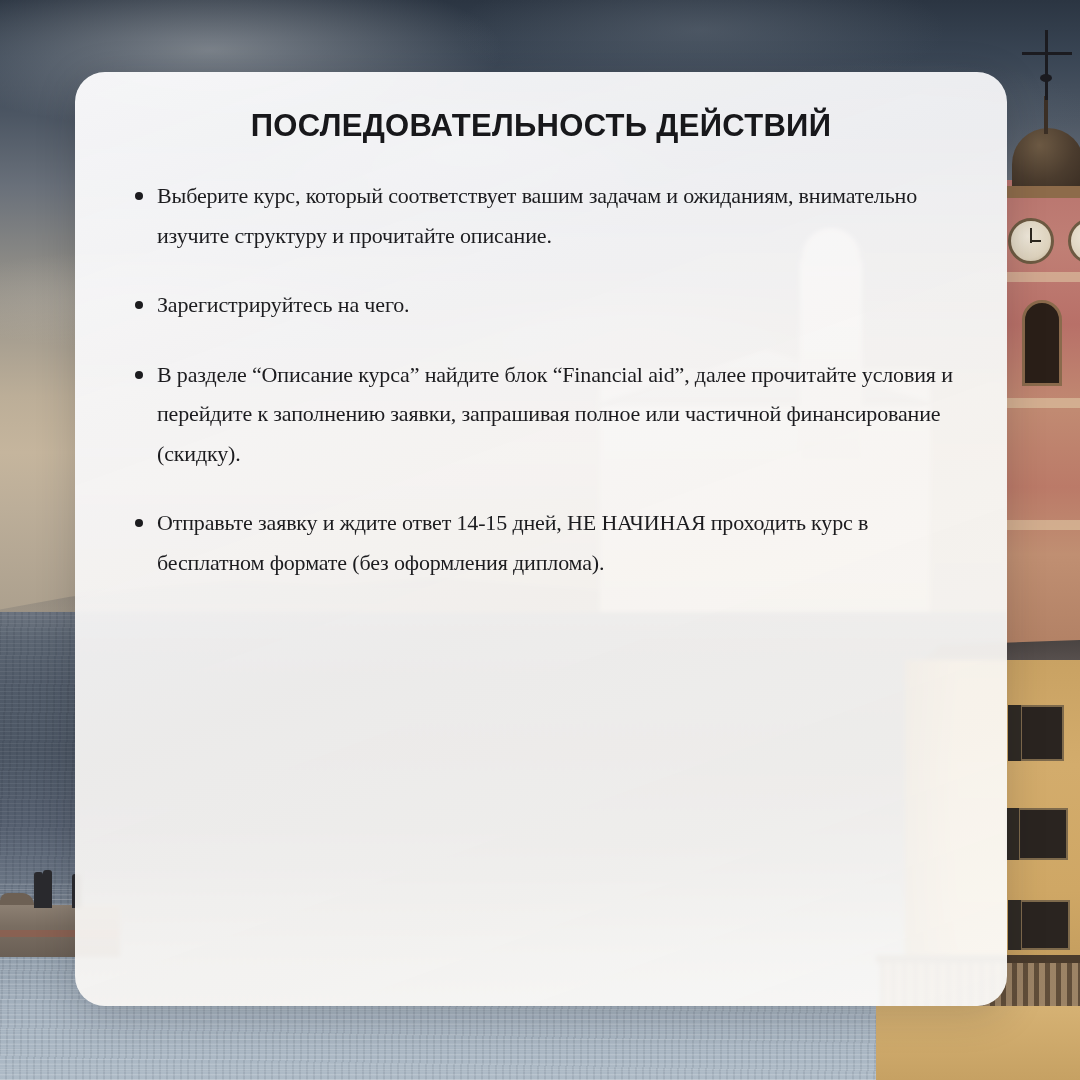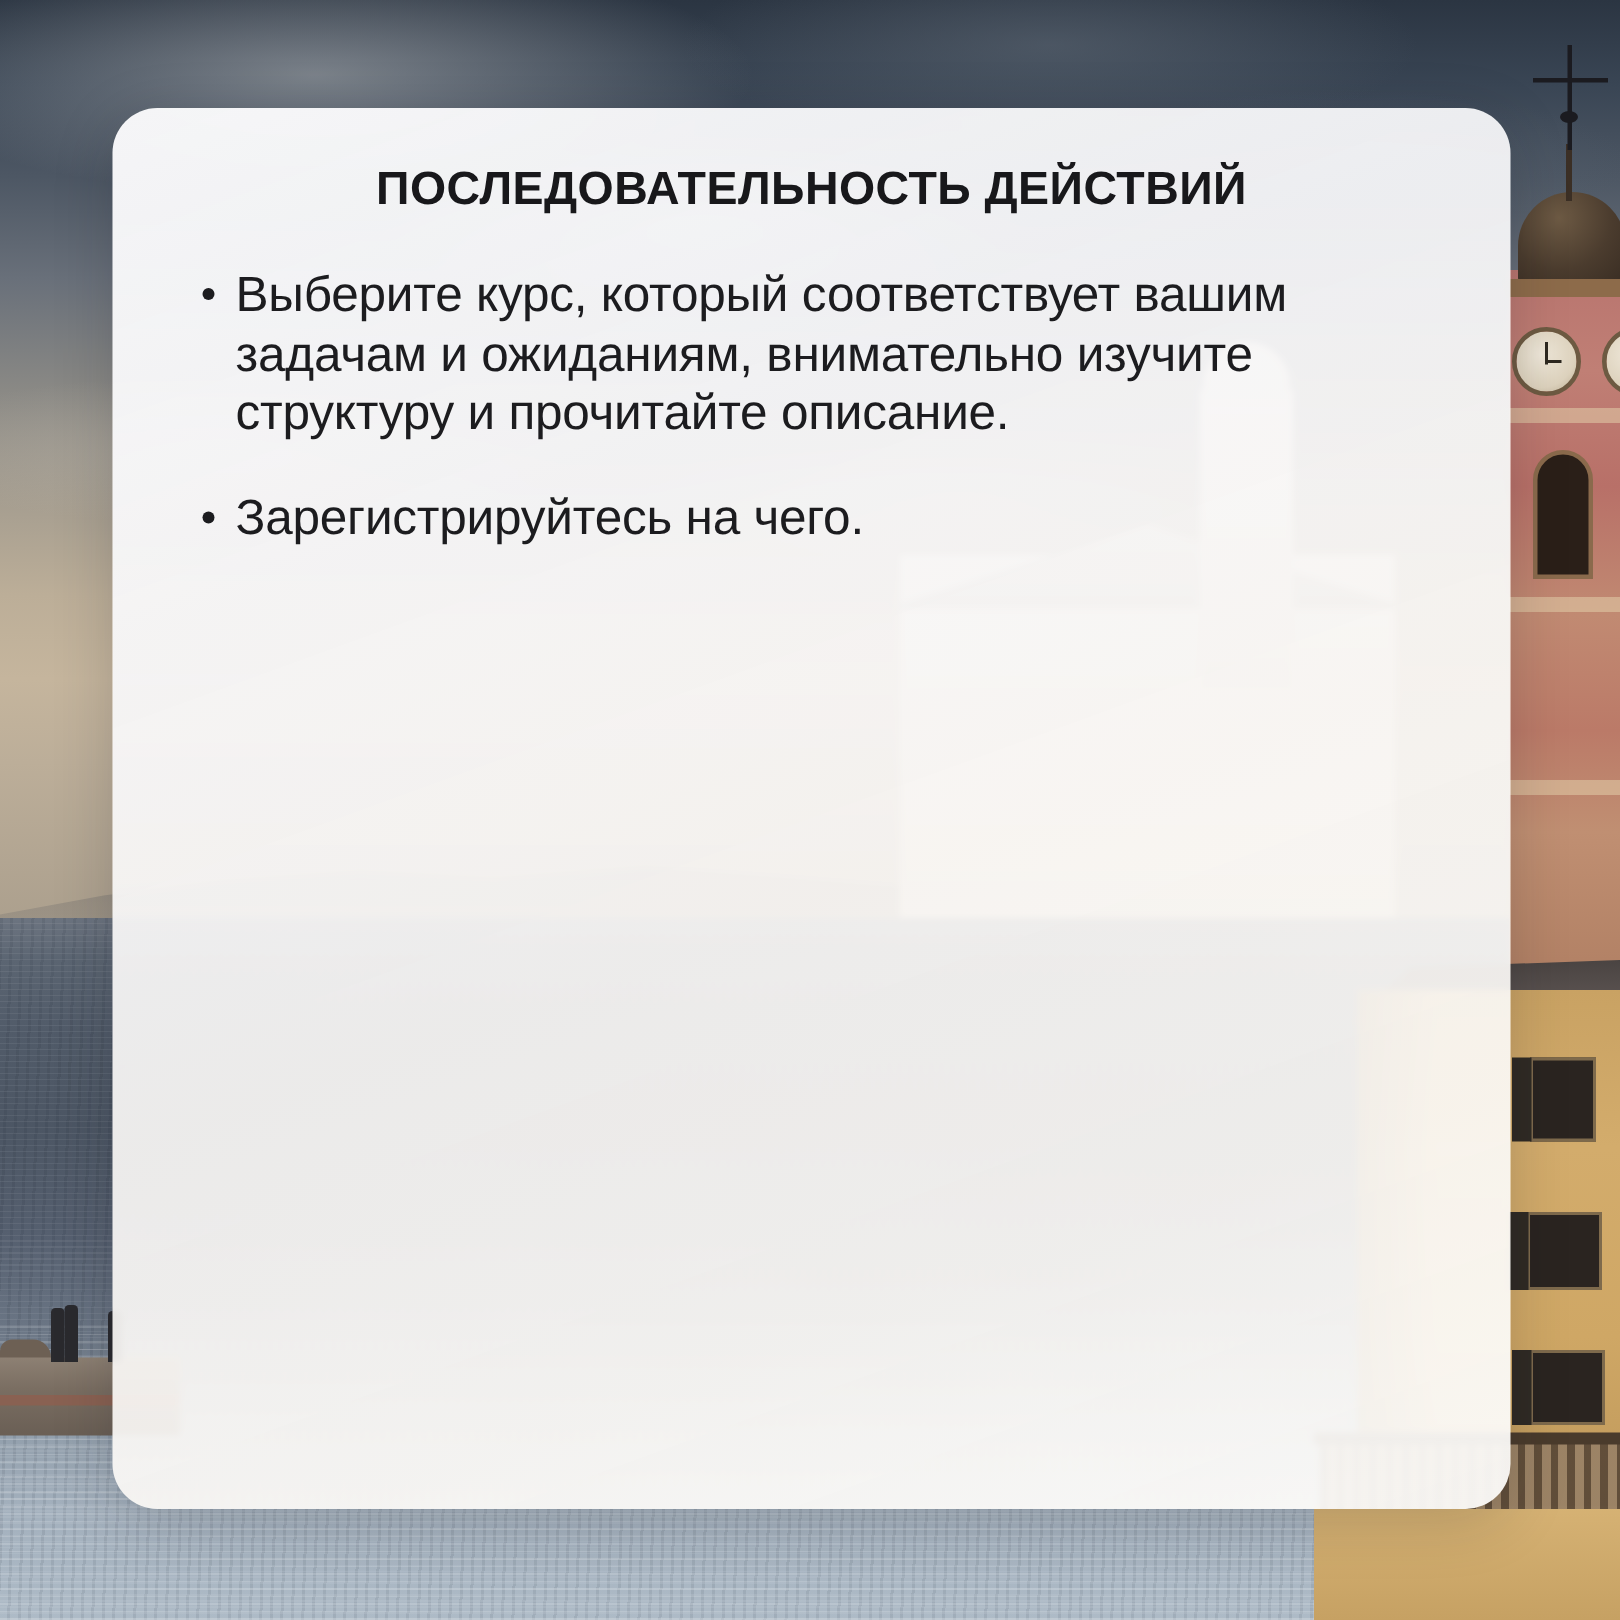--- a/index.html
+++ b/index.html
@@ -282,22 +282,22 @@
     position: absolute;
     left: 54px;
     top: 104px;
     width: 845px;
   }
 
   .bullet-item {
     position: relative;
     padding-left: 28px;
     margin-bottom: 30px;
-    font-family: Liberation Sans, sans-serif;
-    font-size: 33px;
+    font-family: Liberation Serif, serif;
+    font-size: 22px;
     line-height: 39.5px;
     color: #1c1c1f;
     letter-spacing: -0.15px;
   }
   .bullet-item:last-child { margin-bottom: 0; }
 
   .bullet-dot {
     position: absolute;
     left: 6px;
     top: 16px;
@@ -367,15 +367,23 @@
 
     <ul class="bullet-list">
       <li class="bullet-item">
         <span class="bullet-dot"></span>
         <span class="bullet-text">Выберите курс, который соответствует вашим задачам и ожиданиям, внимательно изучите структуру и прочитайте описание.</span>
       </li>
       <li class="bullet-item">
         <span class="bullet-dot"></span>
         <span class="bullet-text">Зарегистрируйтесь на чего.</span>
       </li>
+      <li class="bullet-item">
+        <span class="bullet-dot"></span>
+        <span class="bullet-text">В разделе “Описание курса” найдите блок “Financial aid”, далее прочитайте условия и перейдите к заполнению заявки, запрашивая полное или частичной финансирование (скидку).</span>
+      </li>
+      <li class="bullet-item">
+        <span class="bullet-dot"></span>
+        <span class="bullet-text">Отправьте заявку и ждите ответ 14-15 дней, НЕ НАЧИНАЯ проходить курс в бесплатном формате (без оформления диплома).</span>
+      </li>
     </ul>
   </div>
 </div>
 
 </body></html>

